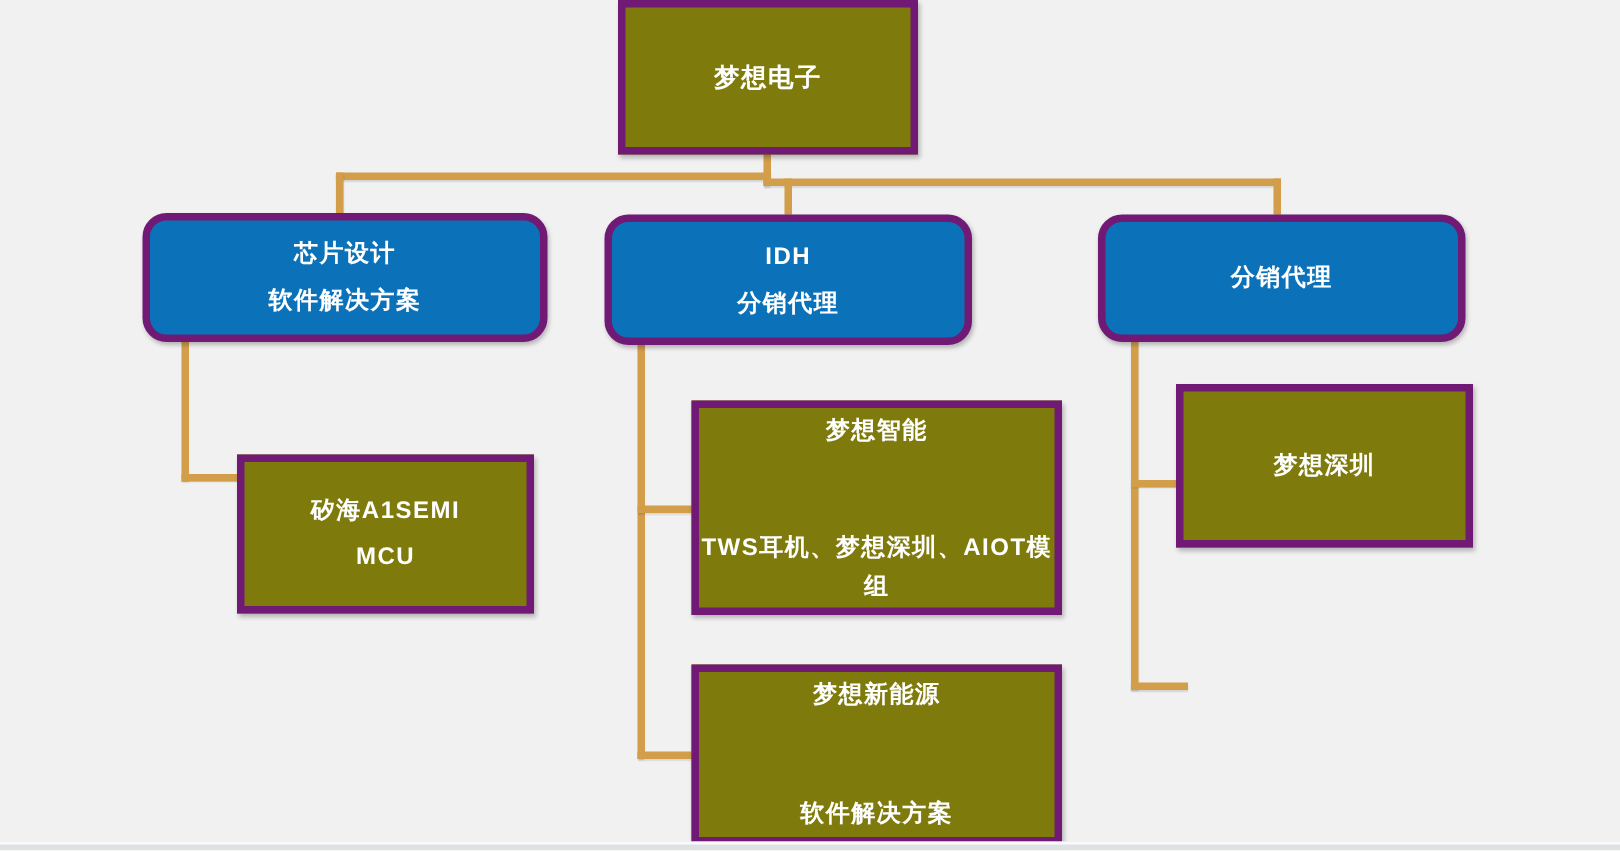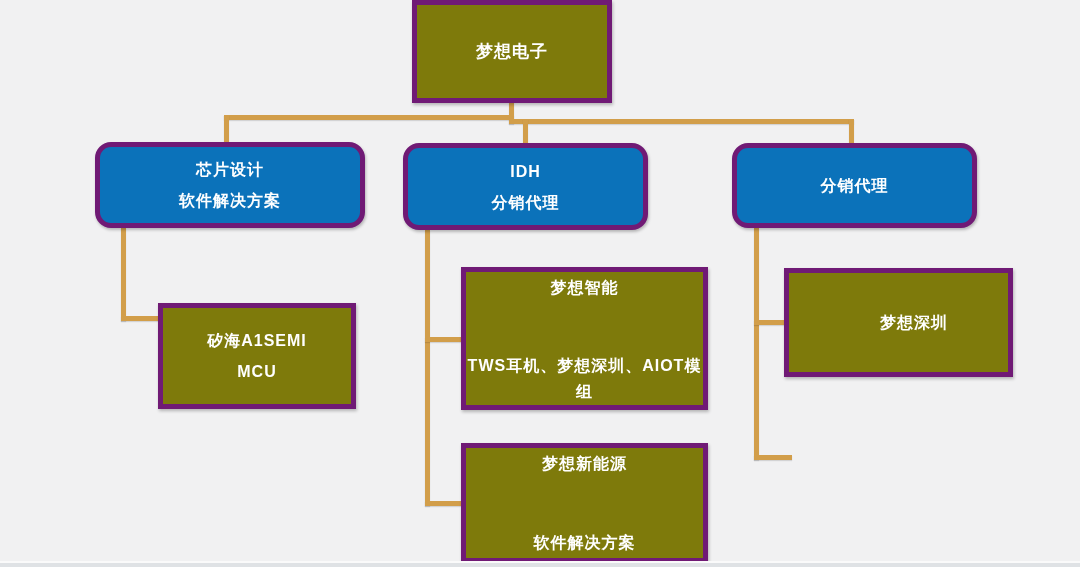--- a/index.html
+++ b/index.html
@@ -81,20 +81,20 @@
   <div class="node olive" style="left:461px;top:267px;width:237px;height:133px;justify-content:space-between;">
     <div class="line">梦想智能</div>
     <div class="line wrap">TWS耳机、梦想深圳、AIOT模组</div>
   </div>
 
   <div class="node olive" style="left:461px;top:443px;width:237px;height:110px;gap:48px;">
     <div class="line">梦想新能源</div>
     <div class="line">软件解决方案</div>
   </div>
 
-  <div class="node olive" style="left:784px;top:268px;width:188px;height:99px;padding-left:31px;">
+  <div class="node olive" style="left:784px;top:256px;width:188px;height:99px;">
     <div class="line">梦想深圳</div>
   </div>
 
 
   <div class="footer-strip"></div>
 
 </div>
 
 </body></html>

